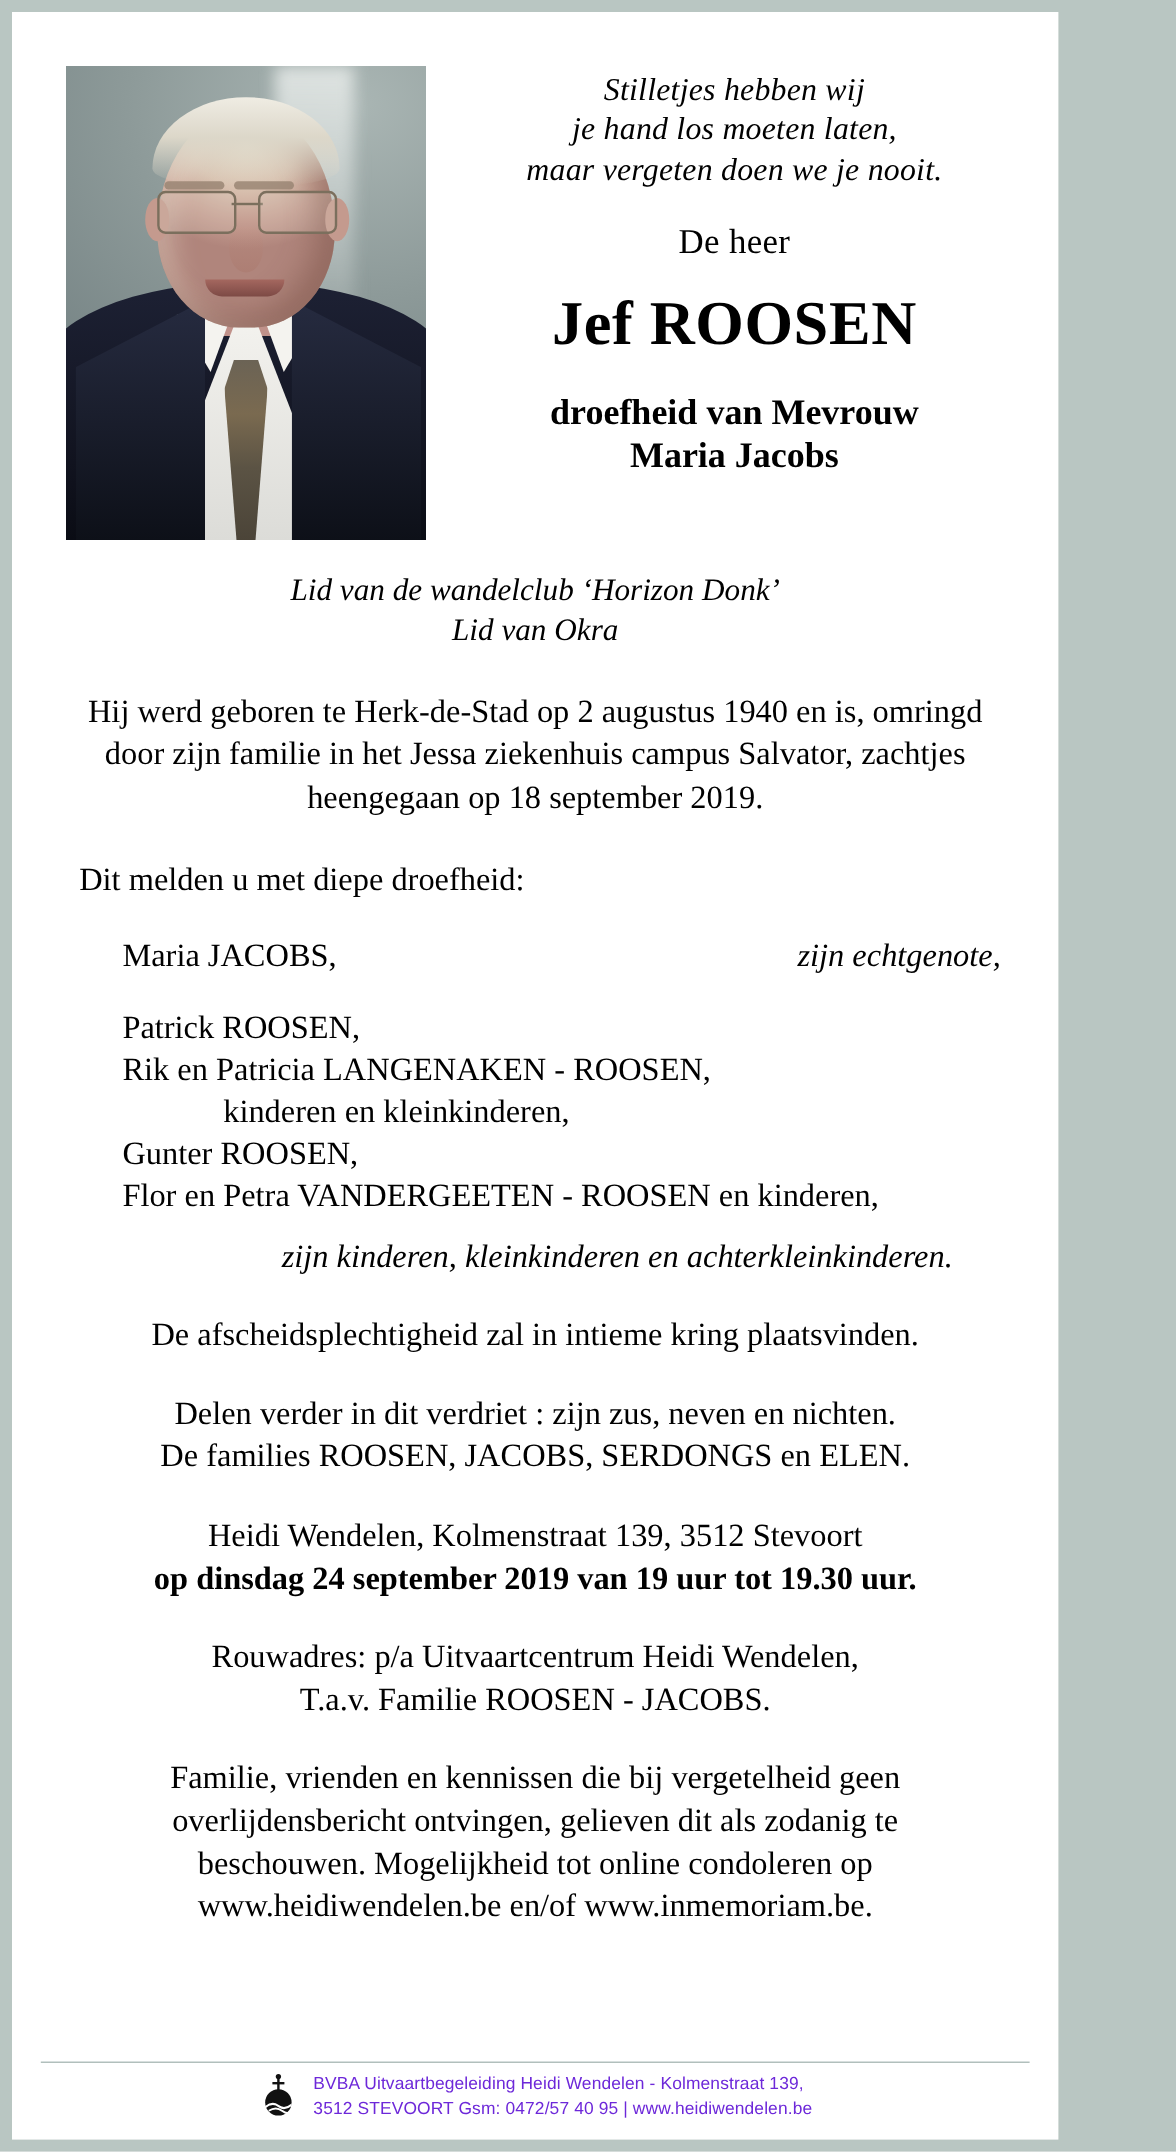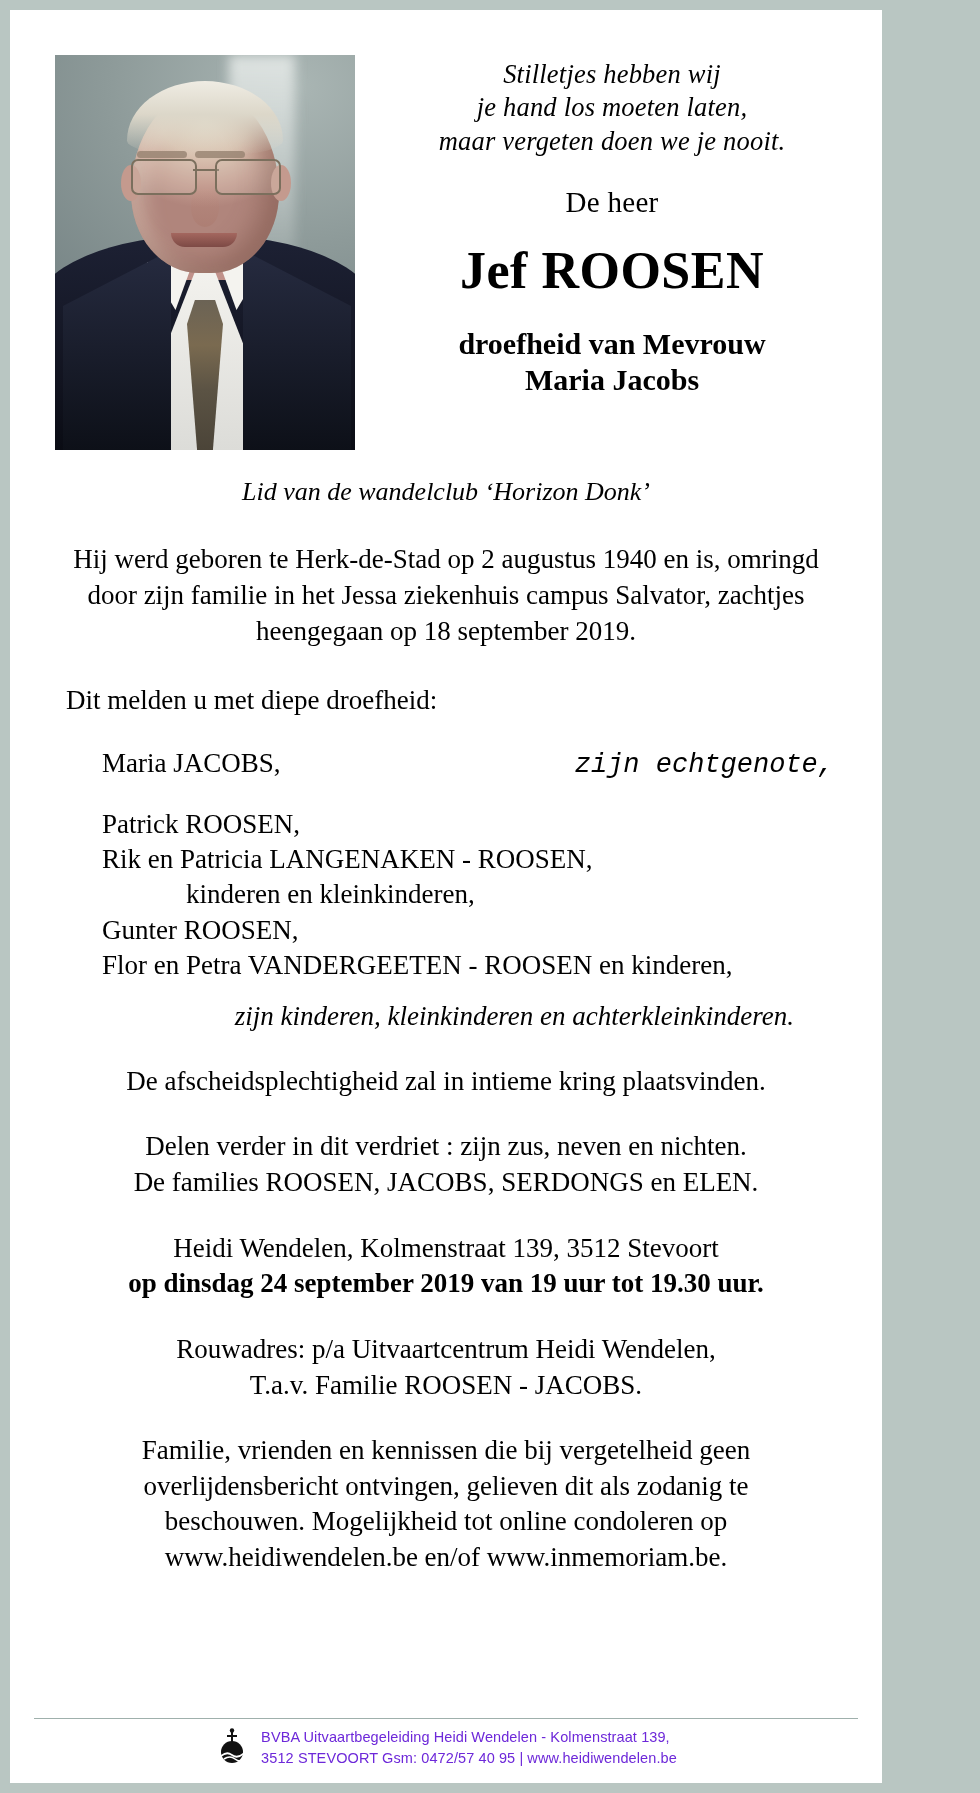--- a/index.html
+++ b/index.html
@@ -220,21 +220,20 @@
     font-size: 27px;
     line-height: 1.30;
   }
   .fam-spouse-row {
     display: flex;
     justify-content: space-between;
     align-items: baseline;
   }
   .fam-spouse-row .role {
     font-style: italic;
-    font-family: Liberation Mono, monospace;
   }
   .fam-gap { height: 24px; }
   .fam-line { white-space: nowrap; }
   .fam-line.indent { padding-left: 84px; }
   .fam-summary {
     font-style: italic;
     text-align: right;
     margin-top: 16px;
     padding-right: 40px;
   }
@@ -315,20 +314,21 @@
       <div class="spouse-of">
         <div>droefheid van Mevrouw</div>
         <div>Maria Jacobs</div>
       </div>
     </div>
 
   </div>
 
   <div id="memberships">
     <div>Lid van de wandelclub ‘Horizon Donk’</div>
+    <div>Lid van Okra</div>
   </div>
 
   <div id="body">
 
     <div class="para">Hij werd geboren te Herk-de-Stad op 2 augustus 1940 en is, omringd door zijn familie in het Jessa ziekenhuis campus Salvator, zachtjes heengegaan op 18 september 2019.</div>
 
     <div class="announce">Dit melden u met diepe droefheid:</div>
 
     <div id="family">
       <div class="fam-spouse-row">

